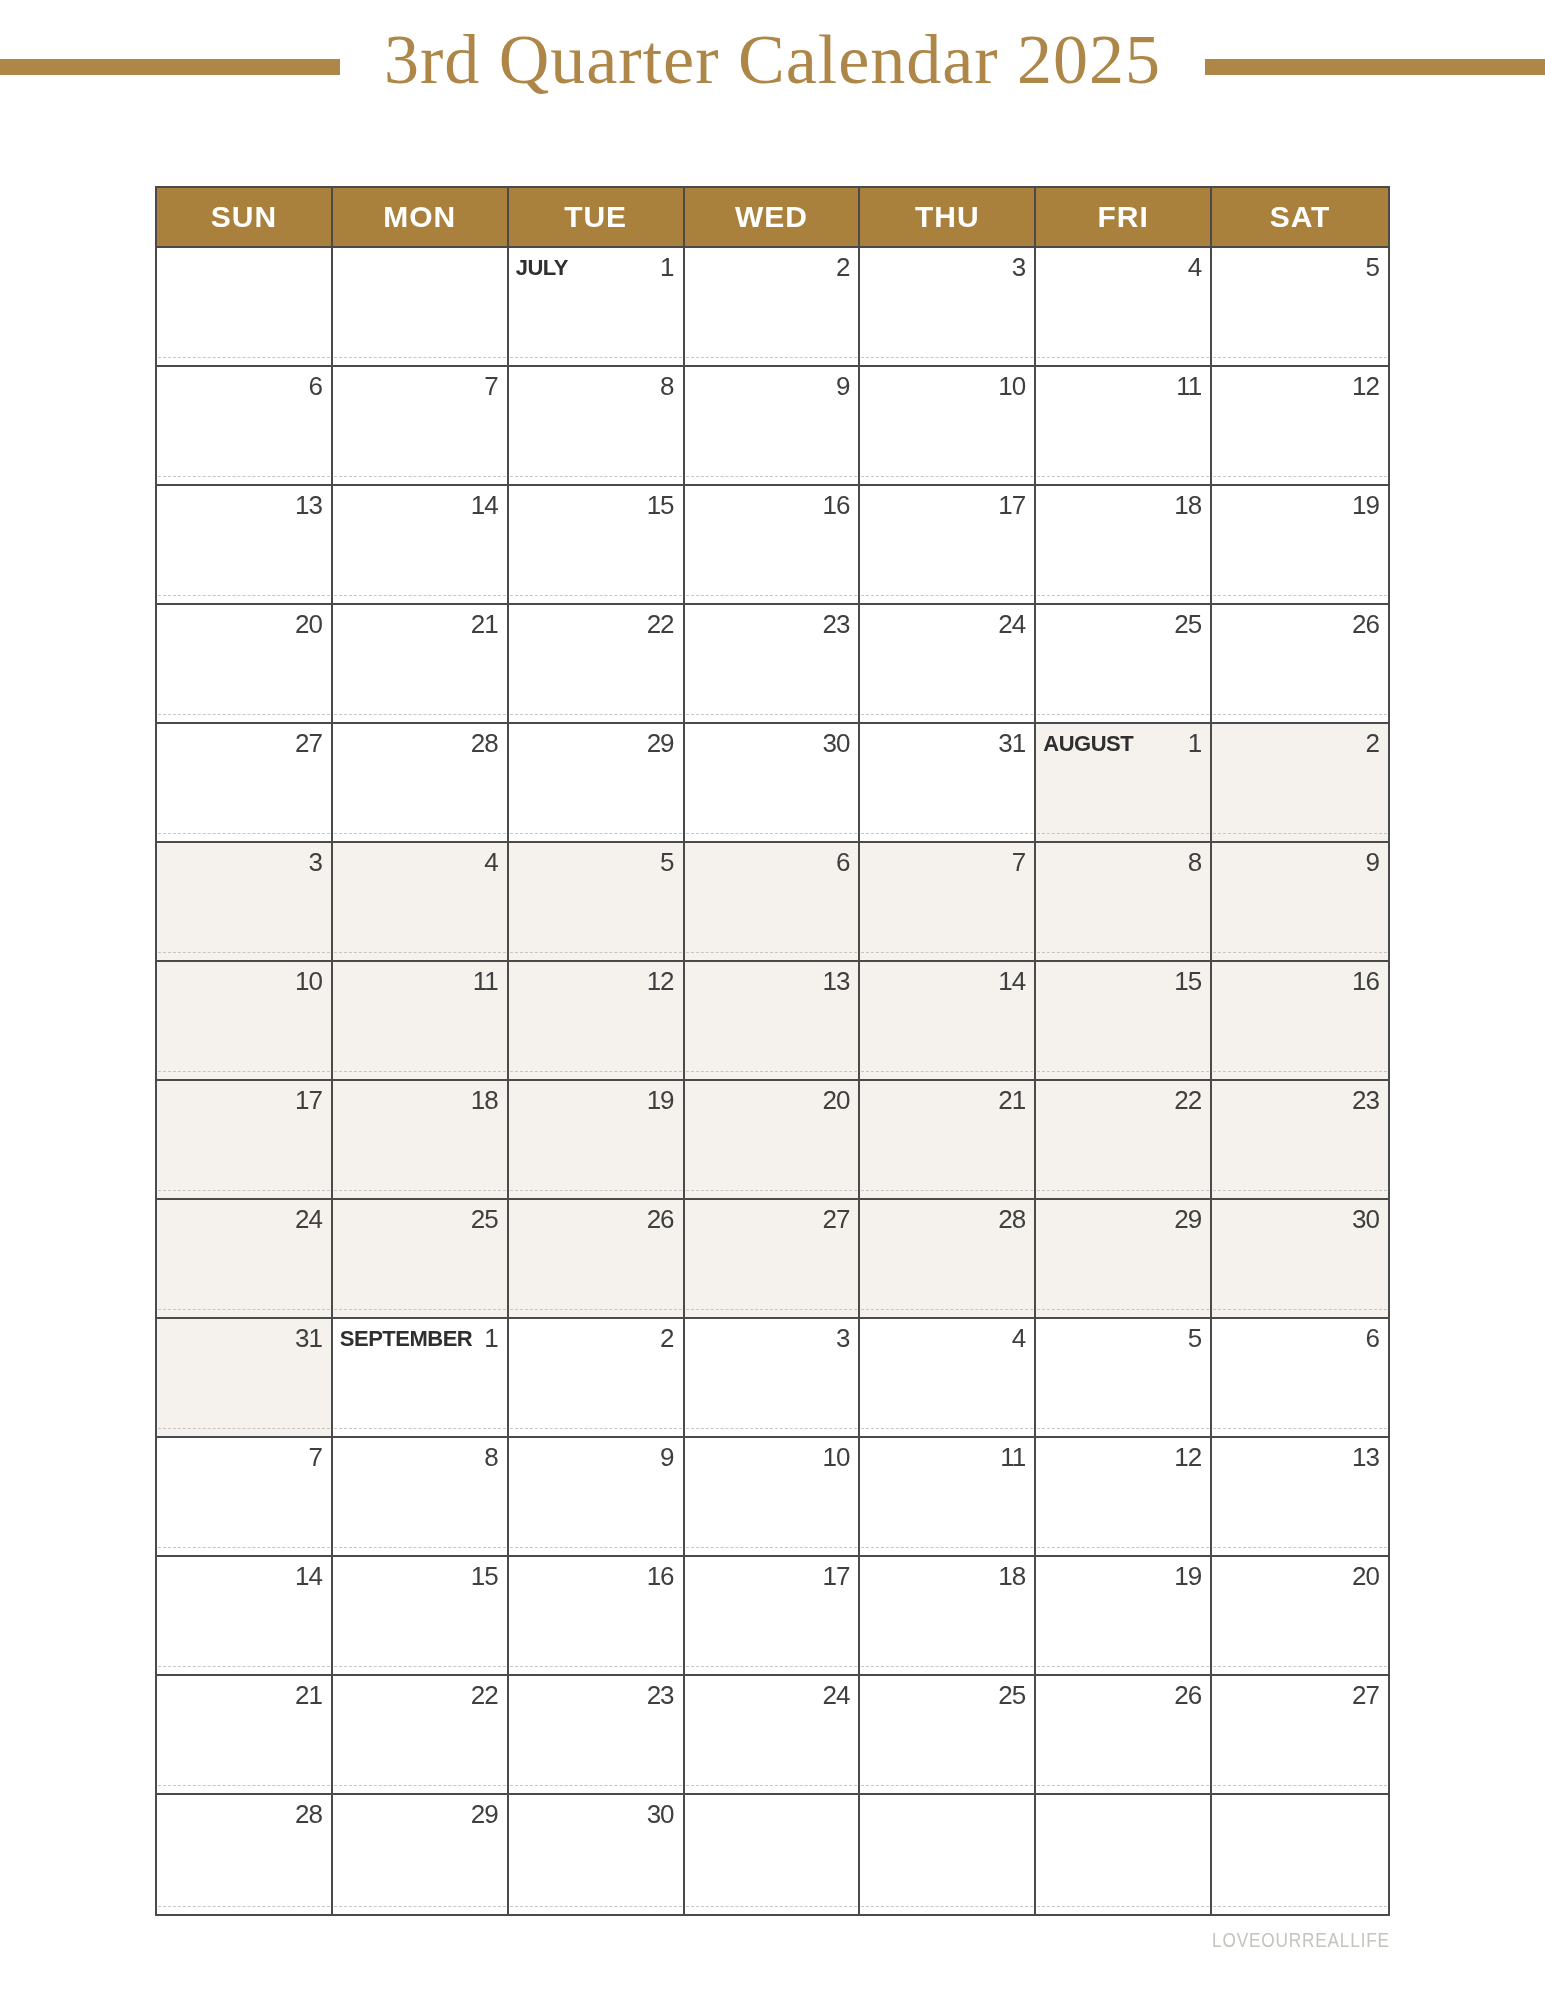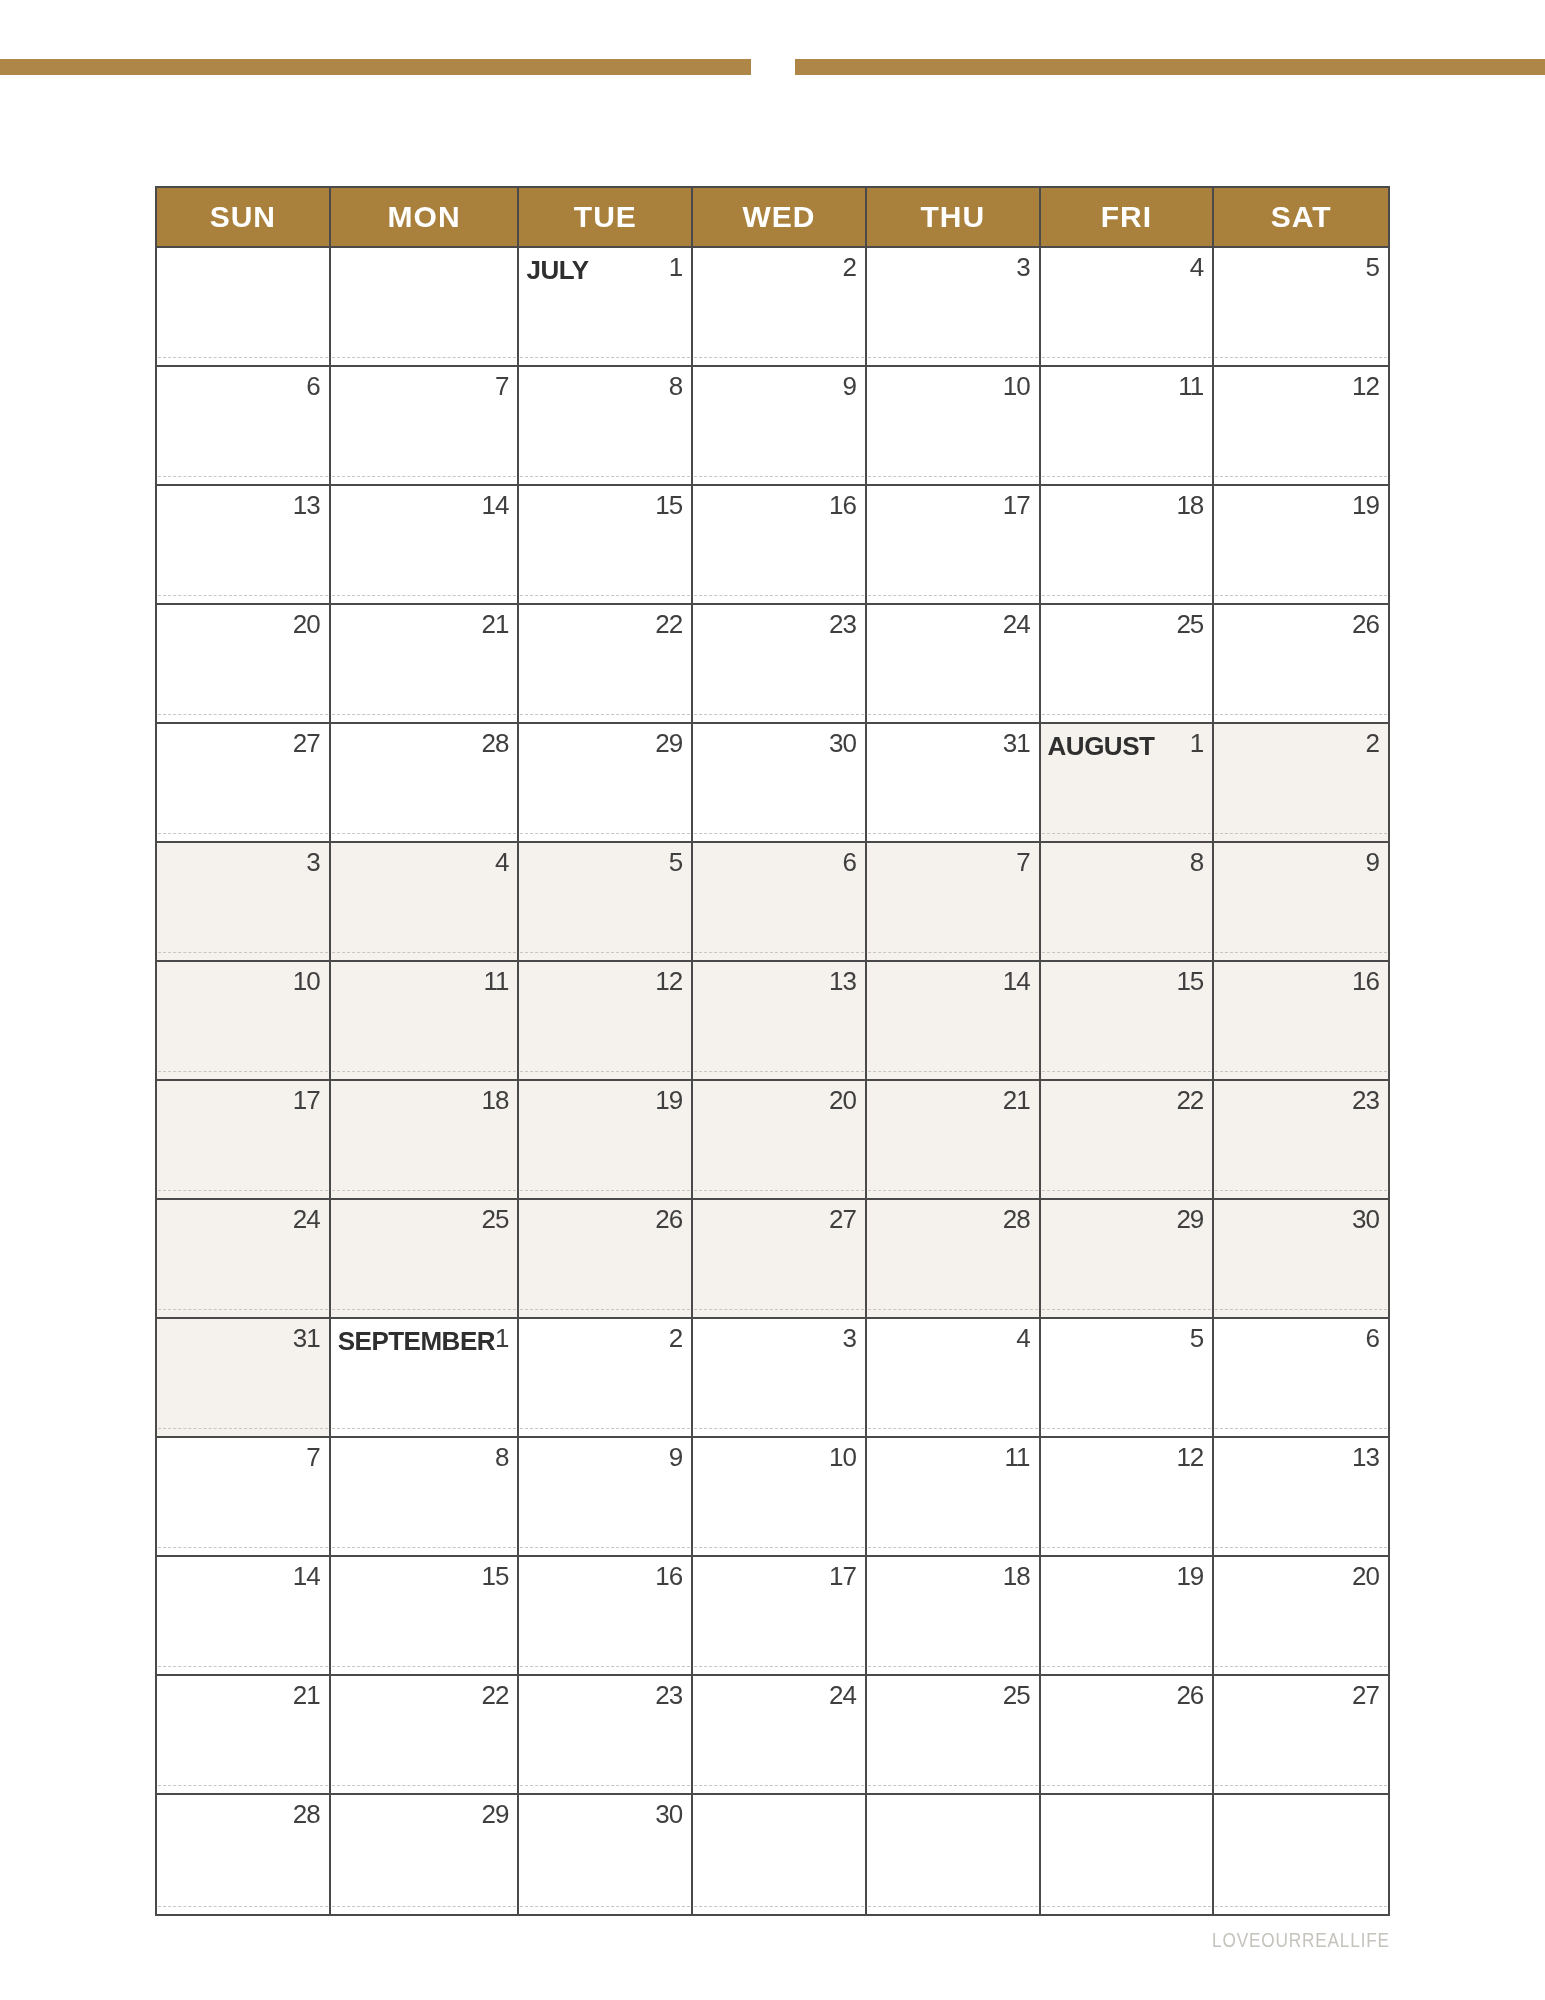--- a/index.html
+++ b/index.html
@@ -53,41 +53,42 @@
     background:#ffffff;
   }
   .cell.col7{border-right:none;}
   .cell.lastrow{border-bottom:none;}
   .cell.shaded{background:var(--shaded);gap:32px;}
   .cell::after{
     content:"";position:absolute;left:1px;right:1px;bottom:7px;
     border-top:1px dashed var(--dash);
   }
   .month-label{
-    font-weight:bold;font-size:26px;color:#2f2f2f;
+    font-weight:bold;font-size:22px;color:#2f2f2f;
     letter-spacing:-0.5px;padding-top:2px;white-space:nowrap;
   }
   .day-num{
     margin-left:auto;
     font-size:26px;color:var(--daynum);
     letter-spacing:-1px;line-height:1.1;
   }
   
   .watermark{
     position:absolute;top:1928px;right:155px;
     font-size:21px;color:#c6c3bd;letter-spacing:1px;
     transform:scaleX(0.82);transform-origin:100% 50%;
     white-space:nowrap;
   }
 </style>
 </head>
 <body>
 
 <div class="masthead">
   <div class="rule"></div>
+  <div class="page-title">3rd Quarter Calendar 2025</div>
   <div class="rule"></div>
 </div>
 
 <div class="calendar">
   <div class="wd">SUN</div>
   <div class="wd">MON</div>
   <div class="wd">TUE</div>
   <div class="wd">WED</div>
   <div class="wd">THU</div>
   <div class="wd">FRI</div>

